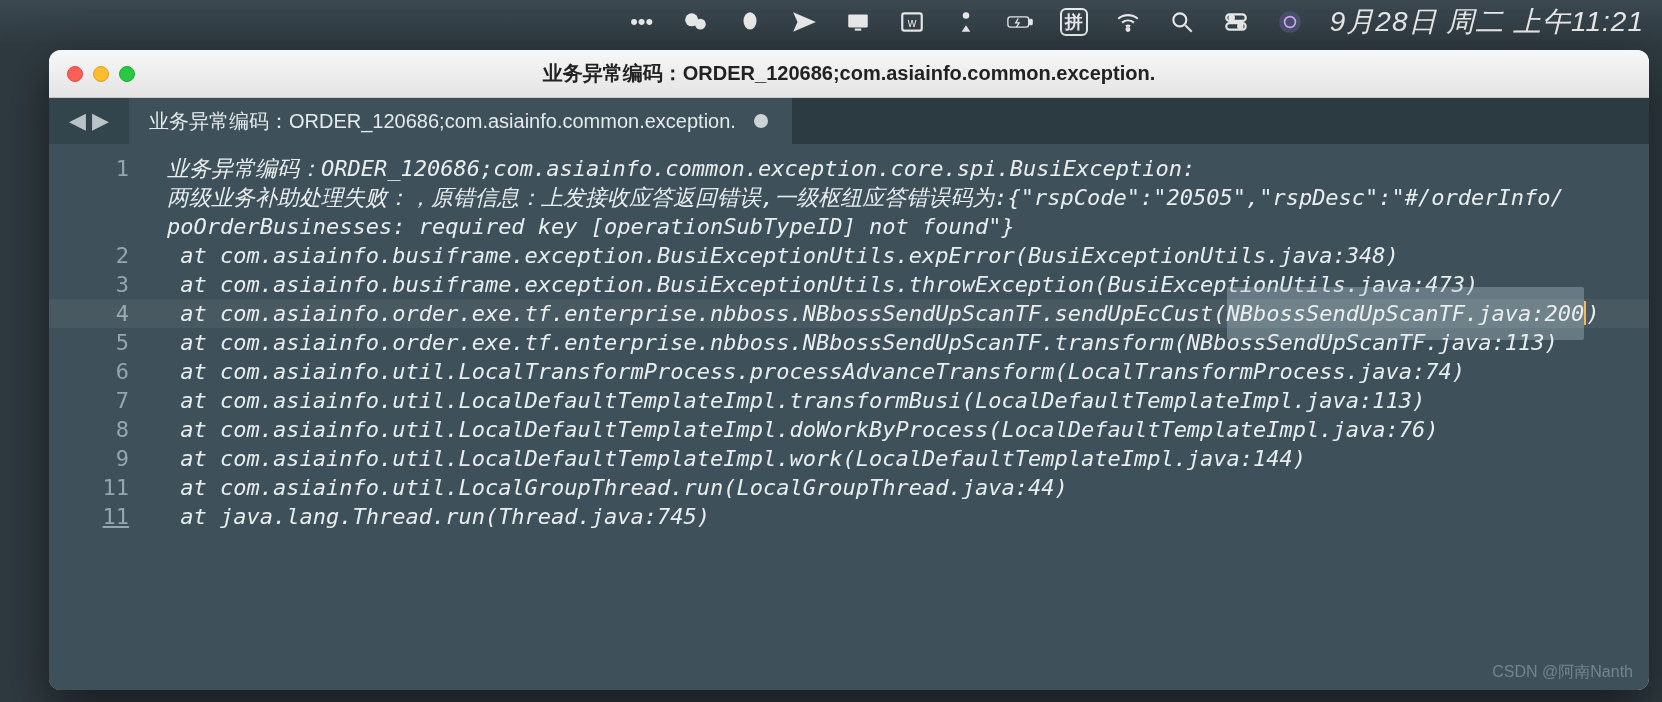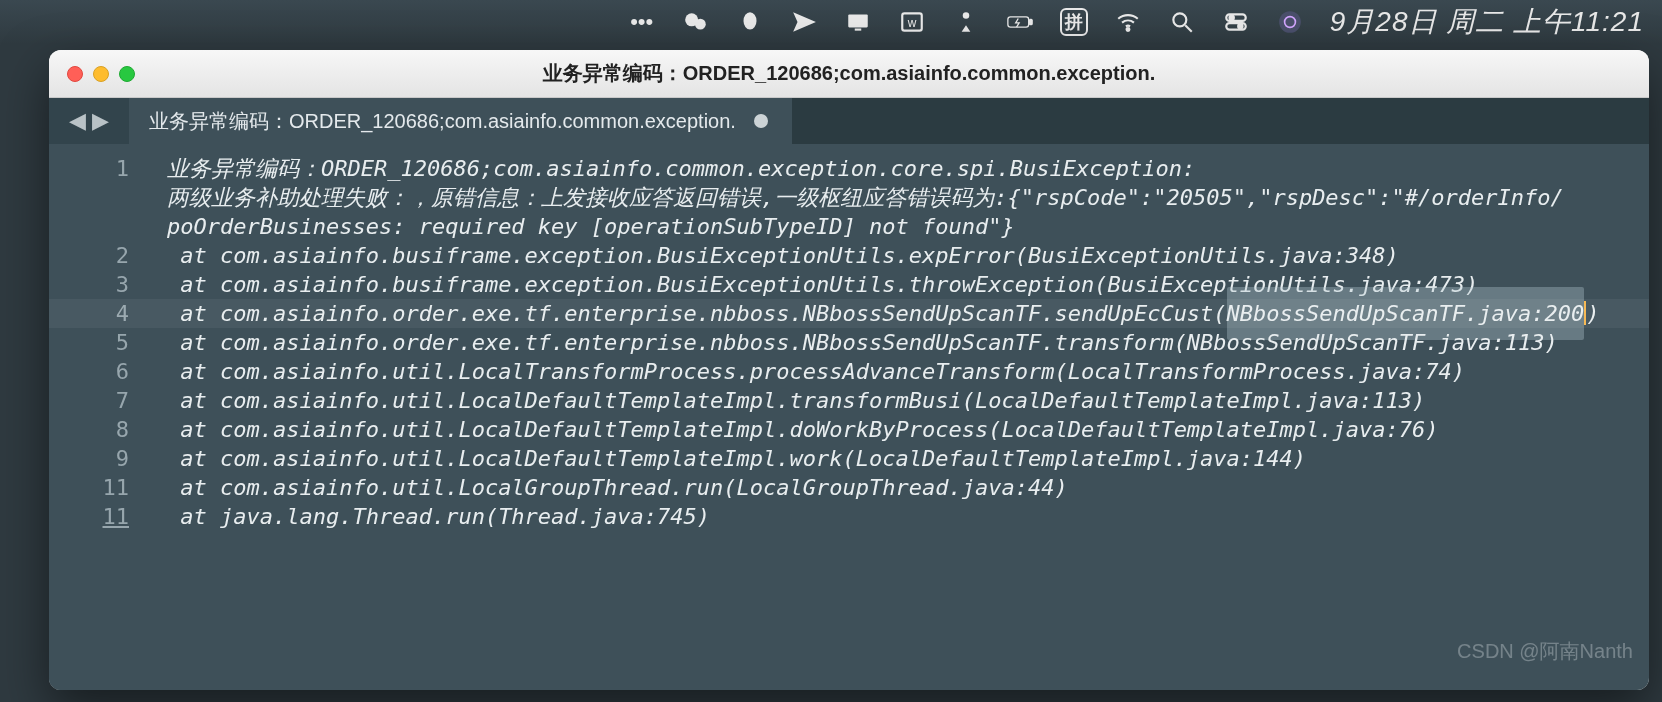--- a/index.html
+++ b/index.html
@@ -146,23 +146,23 @@
     width: 2px; height: 24px;
     background: #f7b955;
     vertical-align: middle;
     margin-left: 0;
     position: relative;
     top: -1px;
   }
 
   .watermark {
     position: absolute;
-    right: 16px; bottom: 24px;
+    right: 16px; bottom: 4px;
     color: rgba(220,225,228,0.35);
-    font-size: 20px;
+    font-size: 16px;
     font-family: -apple-system, Arial, sans-serif;
     pointer-events: none;
   }
 </style>
 </head>
 <body>
 
 <div class="menubar">
   <span class="mb-sep"></span>
   <span class="mb-item">•••</span>

